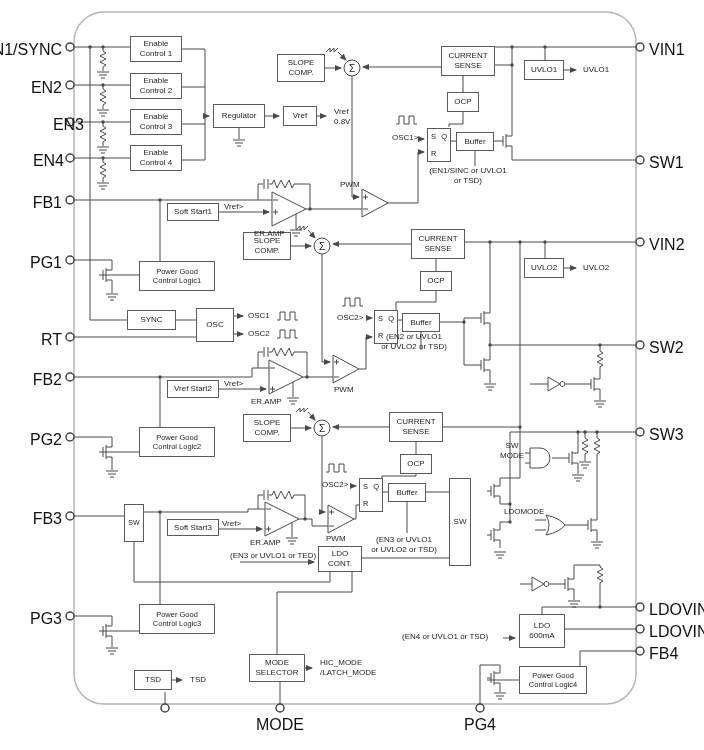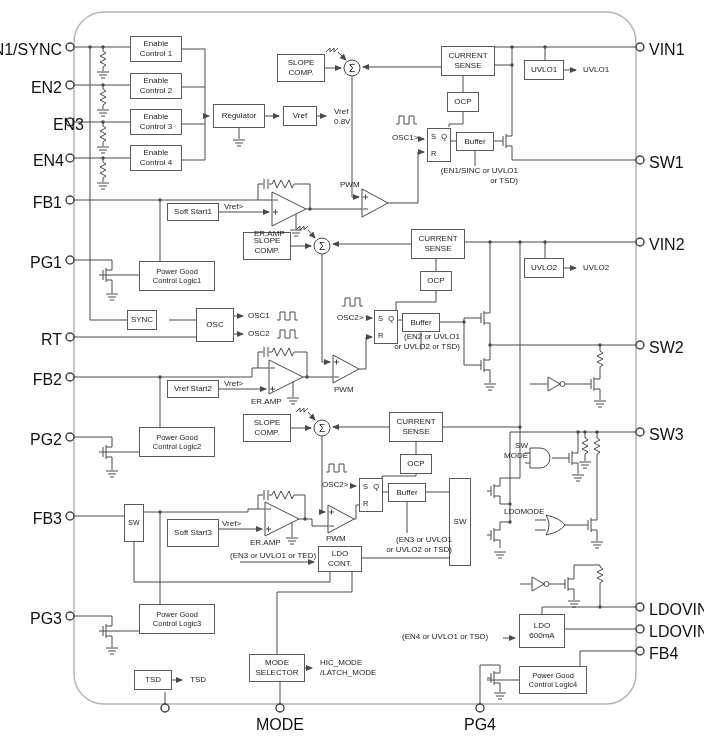--- a/index.html
+++ b/index.html
@@ -8,21 +8,21 @@
   #wires{position:absolute;left:0;top:0}
   #wires text{font-family:"Liberation Sans",sans-serif}
   .blk{position:absolute;border:1px solid #5a5a5a;background:#fff;display:flex;align-items:center;justify-content:center;
        text-align:center;font-size:8px;line-height:1.25;color:#222;white-space:pre-line}
   .blk.small{font-size:7.5px}
   .blk.srbox{display:block}
   .sr-s{position:absolute;left:3px;top:3px;font-size:7.5px;color:#222}
   .sr-q{position:absolute;right:3px;top:3px;font-size:7.5px;color:#222}
   .sr-r{position:absolute;left:3px;bottom:3px;font-size:7.5px;color:#222}
   .lbl{position:absolute;font-size:8px;line-height:1.2;color:#222;white-space:pre-line}
-  .lbl.ctr{text-align:right}
+  .lbl.ctr{text-align:center}
   .pl{position:absolute;font-size:16px;color:#111;white-space:nowrap}
   .pl.bot{transform:translateX(-50%)}
 </style>
 </head>
 <body>
 
 <div id="diagram">
 
 <svg id="wires" width="704" height="750" viewBox="0 0 704 750" stroke="#4a4a4a" fill="none" stroke-width="1">
   <defs>
@@ -287,21 +287,21 @@
 <div class="blk" style="left:524px;top:60px;width:40px;height:20px">UVLO1</div>
 <div class="blk srbox" style="left:427px;top:128px;width:24px;height:34px">
   <span class="sr-s">S</span>
   <span class="sr-q">Q</span>
   <span class="sr-r">R</span>
 </div>
 <div class="blk" style="left:456px;top:132px;width:38px;height:19px">Buffer</div>
 <div class="blk" style="left:167px;top:203px;width:52px;height:18px">Soft Start1</div>
 <div class="blk small" style="left:139px;top:261px;width:76px;height:30px">Power Good
 Control Logic1</div>
-<div class="blk" style="left:127px;top:310px;width:30px;height:20px">SYNC</div>
+<div class="blk" style="left:127px;top:310px;width:49px;height:20px">SYNC</div>
 <div class="blk" style="left:196px;top:308px;width:38px;height:34px">OSC</div>
 <div class="blk" style="left:243px;top:232px;width:48px;height:28px">SLOPE
 COMP.</div>
 <div class="blk" style="left:411px;top:229px;width:54px;height:30px">CURRENT
 SENSE</div>
 <div class="blk" style="left:420px;top:271px;width:32px;height:20px">OCP</div>
 <div class="blk" style="left:524px;top:258px;width:40px;height:20px">UVLO2</div>
 <div class="blk srbox" style="left:374px;top:310px;width:24px;height:34px">
   <span class="sr-s">S</span>
   <span class="sr-q">Q</span>
@@ -317,21 +317,21 @@
 SENSE</div>
 <div class="blk" style="left:400px;top:454px;width:32px;height:20px">OCP</div>
 <div class="blk srbox" style="left:359px;top:478px;width:24px;height:34px">
   <span class="sr-s">S</span>
   <span class="sr-q">Q</span>
   <span class="sr-r">R</span>
 </div>
 <div class="blk" style="left:388px;top:483px;width:38px;height:19px">Buffer</div>
 <div class="blk" style="left:449px;top:478px;width:22px;height:88px">SW</div>
 <div class="blk" style="left:124px;top:504px;width:20px;height:38px;font-size:7px">SW</div>
-<div class="blk" style="left:167px;top:519px;width:52px;height:28px">Soft Start3</div>
+<div class="blk" style="left:167px;top:519px;width:52px;height:17px">Soft Start3</div>
 <div class="blk" style="left:318px;top:546px;width:44px;height:26px">LDO
 CONT.</div>
 <div class="blk small" style="left:139px;top:604px;width:76px;height:30px">Power Good
 Control Logic3</div>
 <div class="blk" style="left:134px;top:670px;width:38px;height:20px">TSD</div>
 <div class="blk" style="left:249px;top:654px;width:56px;height:28px">MODE
 SELECTOR</div>
 <div class="blk" style="left:519px;top:614px;width:46px;height:34px">LDO
 600mA</div>
 <div class="blk small" style="left:519px;top:666px;width:68px;height:28px">Power Good

